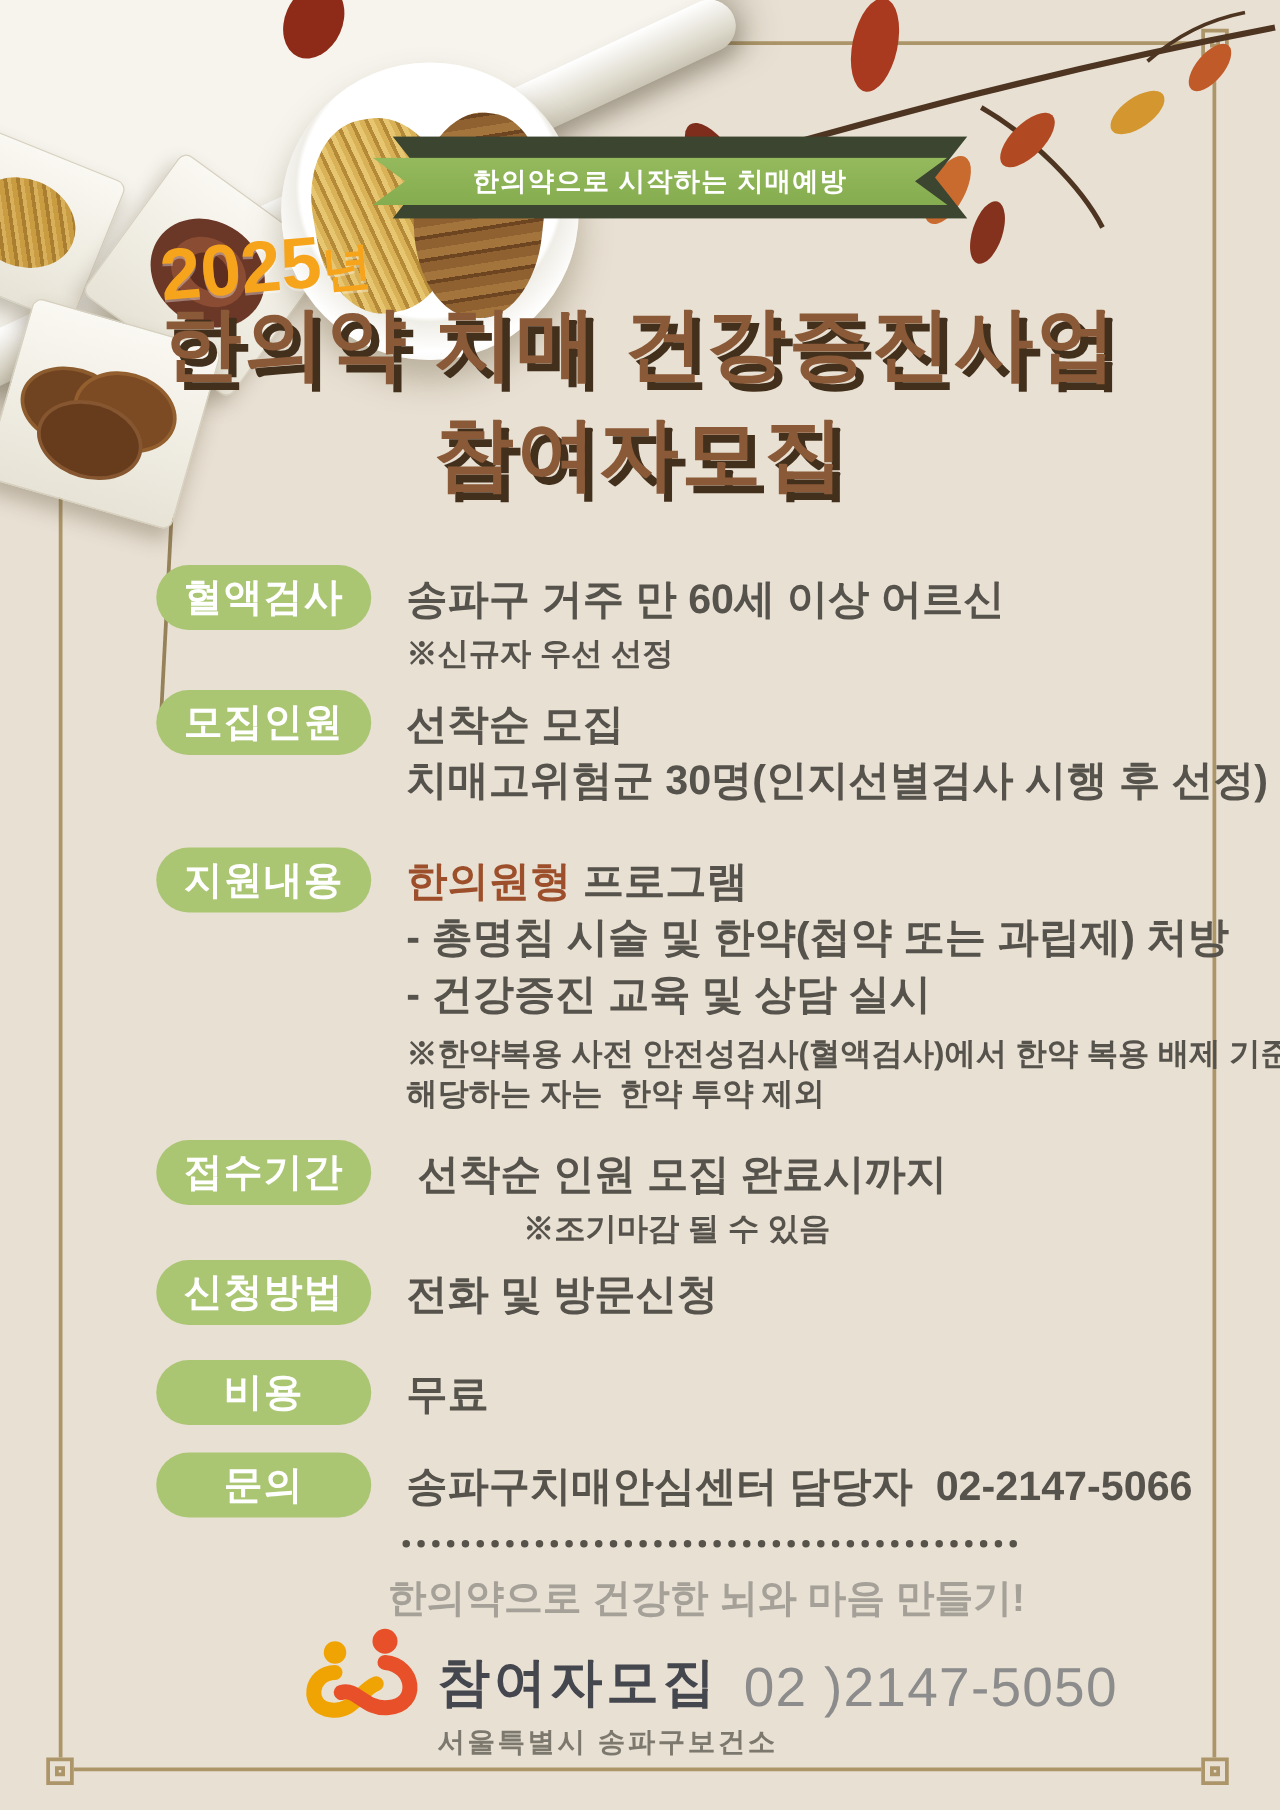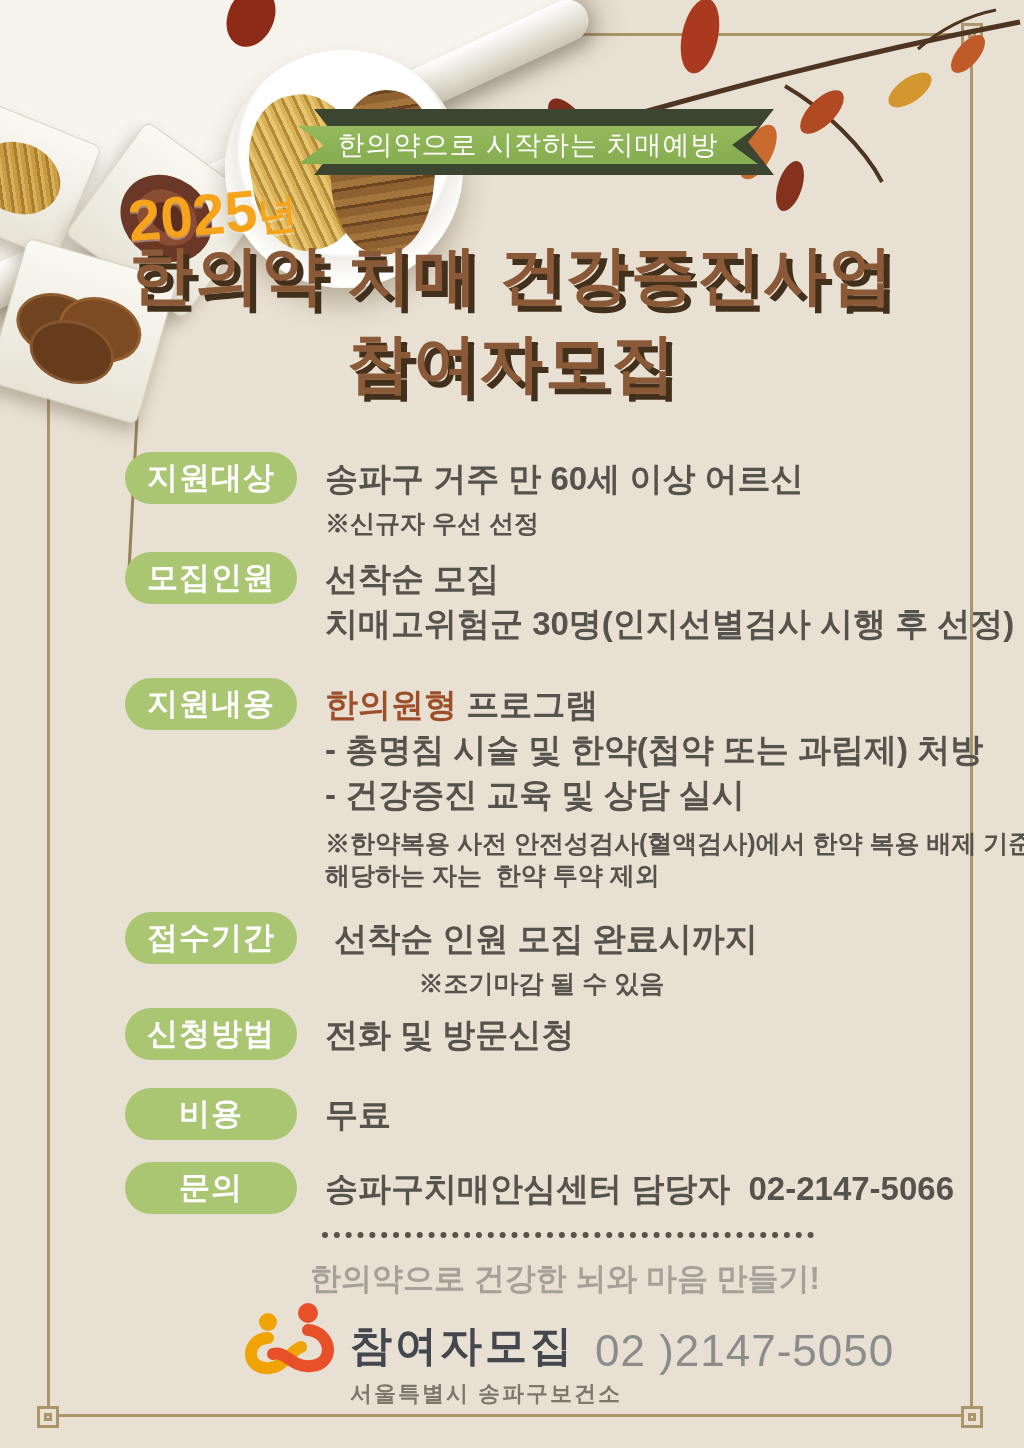--- a/index.html
+++ b/index.html
@@ -92,21 +92,21 @@
   .ribbon-shadow {
     position:absolute; left:16px; top:11px; width:100%; height:100%;
     background:#3c452f;
     clip-path:polygon(0 0,100% 0,calc(100% - 26px) 50%,100% 100%,0 100%,26px 50%);
   }
   .ribbon {
     position:absolute; inset:0;
     background:linear-gradient(#94ba5d,#85ac4e);
     clip-path:polygon(0 0,100% 0,calc(100% - 26px) 50%,100% 100%,0 100%,26px 50%);
     display:flex; align-items:center; justify-content:center;
-    color:#ffffff; font-size:27px; font-weight:normal; letter-spacing:1px;margin-top:28px;
+    color:#ffffff; font-size:21px; font-weight:bold; letter-spacing:1px;margin-top:28px;
   }
 
   
   .year {
     position:absolute; left:128px; top:180px; z-index:3;
     transform:rotate(-5deg);
     font-size:58px; font-weight:bold; color:#f6a41c;
     text-shadow:0 2px 0 rgba(255,255,255,.35);
   }
   .year .suffix { font-size:40px; }
@@ -206,21 +206,21 @@
   <div class="ribbon-wrap">
     <div class="ribbon-shadow"></div>
     <div class="ribbon">한의약으로 시작하는 치매예방</div>
   </div>
 
   <div class="year"><span>2025</span><span class="suffix">년</span></div>
   <div class="title-line title-1">한의약 치매 건강증진사업</div>
   <div class="title-line title-2">참여자모집</div>
 
   <div class="section s1">
-    <div class="badge">지원대상</div>
+    <div class="badge">혈액검사</div>
     <div class="content">
       <div class="line">송파구 거주 만 60세 이상 어르신</div>
       <div class="note">※신규자 우선 선정</div>
     </div>
   </div>
 
   <div class="section s2">
     <div class="badge">모집인원</div>
     <div class="content">
       <div class="line">선착순 모집</div>

